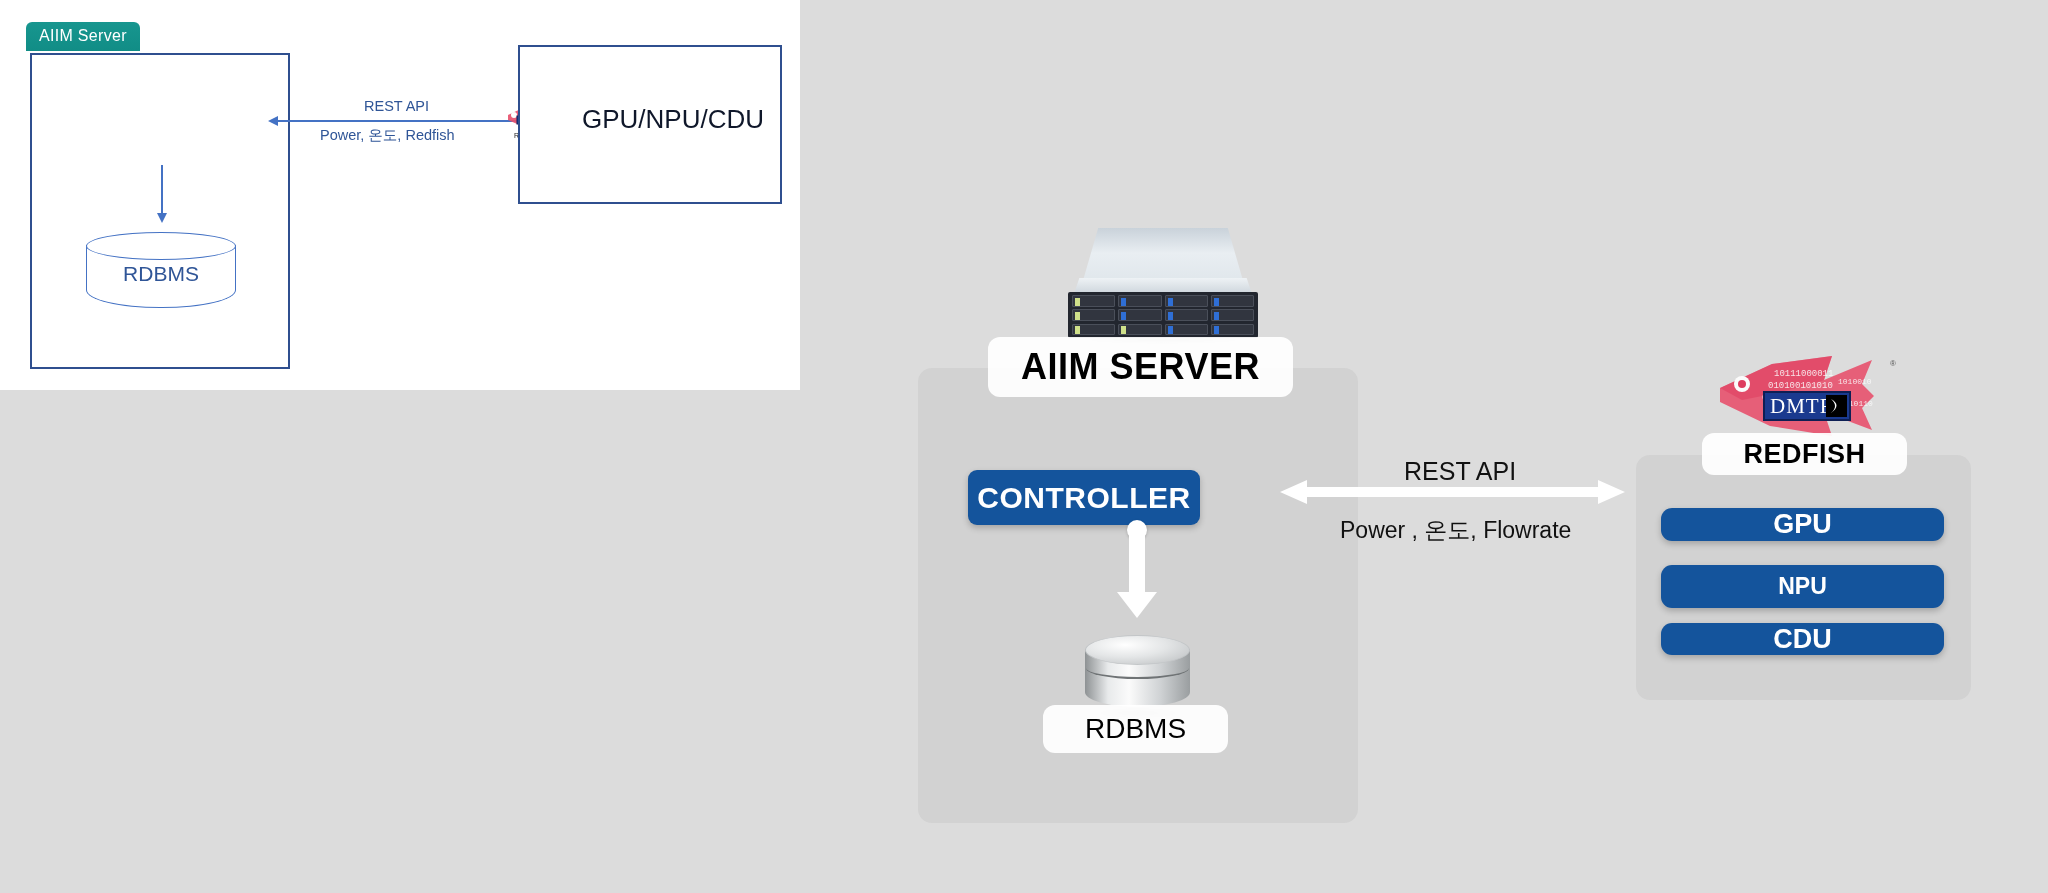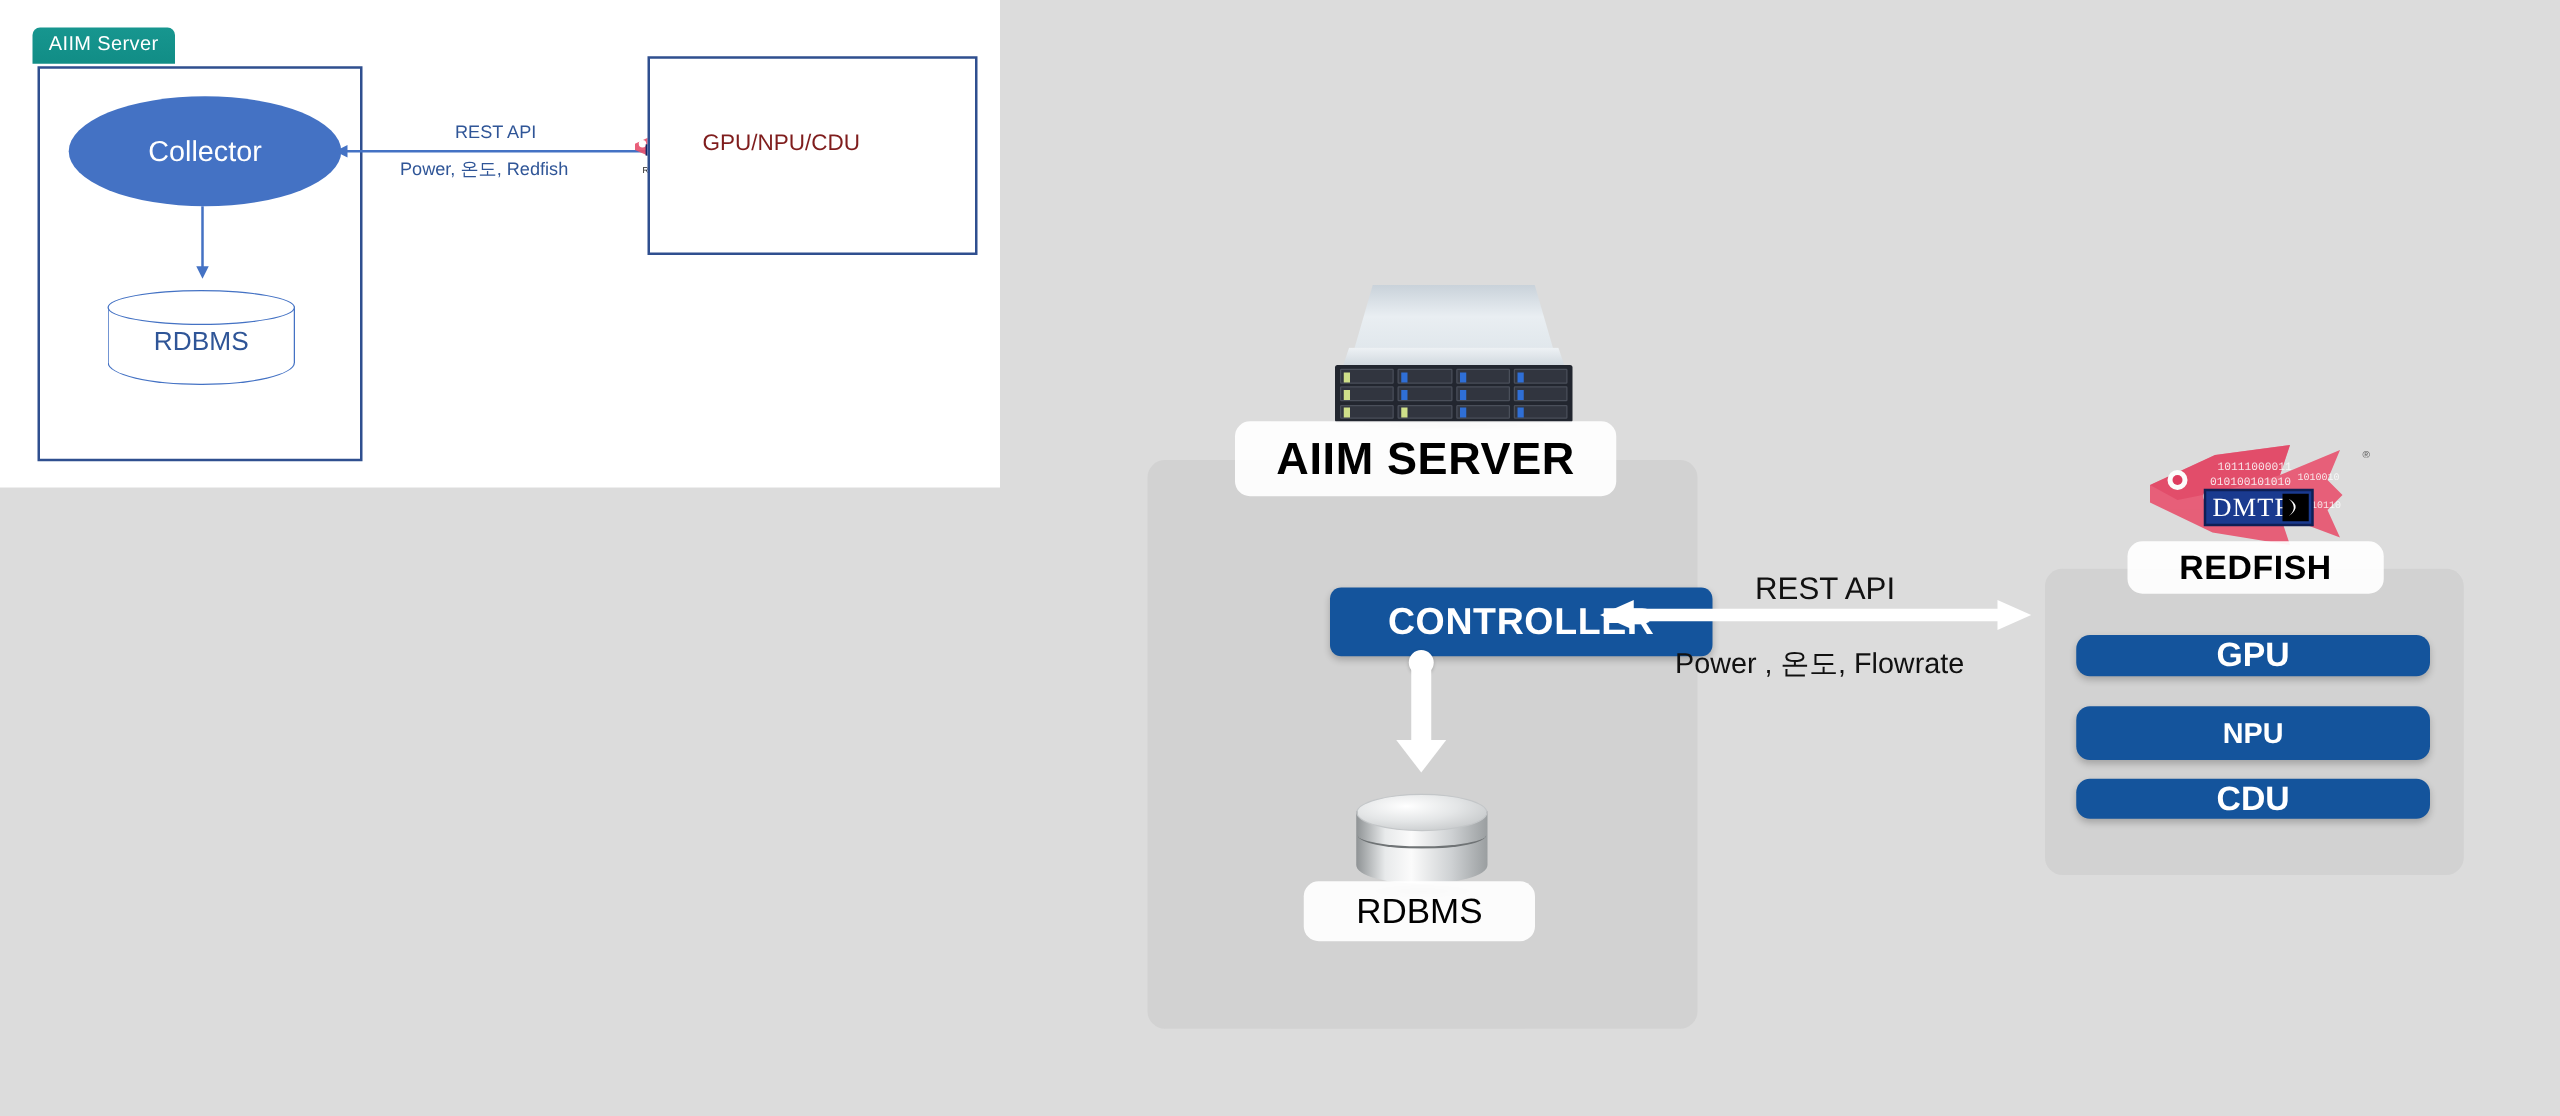--- a/index.html
+++ b/index.html
@@ -55,22 +55,22 @@
   }
   #rdbms-cyl .lbl{
     position:absolute;left:0;top:30px;width:150px;text-align:center;
     color:#2f5597;font-size:21px;
   }
   #gpu-box-left{
     position:absolute;left:518px;top:45px;width:260px;height:155px;
     border:2px solid #2f4f8f;background:#ffffff;
   }
   #gpu-label-left{
-    position:absolute;left:562px;top:104px;
-    color:#7f1d1d;font-size:18px;white-space:nowrap;
+    position:absolute;left:582px;top:104px;
+    color:#0f172a;font-size:26px;white-space:nowrap;
   }
   #restapi-left{
     position:absolute;left:364px;top:98px;
     color:#2f5597;font-size:14.5px;white-space:nowrap;
   }
   #metrics-left{
     position:absolute;left:320px;top:126px;
     color:#2f5597;font-size:14.5px;white-space:nowrap;
   }
   #arrow-left-line{
@@ -146,21 +146,21 @@
     left:1043px;top:705px;width:185px;height:48px;font-size:28px;font-weight:normal;
     color:#000;
   }
 
   .blue-pill{
     position:absolute;background:#14549c;border-radius:11px;
     color:#ffffff;font-weight:bold;display:flex;align-items:center;justify-content:center;
     box-shadow:0 3px 6px rgba(0,0,0,.22);
   }
   #controller{
-    left:1064px;top:470px;width:306px;height:55px;font-size:30px;letter-spacing:.5px;
+    left:968px;top:470px;width:232px;height:55px;font-size:30px;letter-spacing:.5px;
     border-radius:9px;
   }
   #gpu-pill{left:1661px;top:508px;width:283px;height:33px;font-size:27px;}
   #npu-pill{left:1661px;top:565px;width:283px;height:43px;font-size:23px;}
   #cdu-pill{left:1661px;top:623px;width:283px;height:32px;font-size:27px;}
 
   
   #ctrl-dot{
     position:absolute;left:1127px;top:520px;width:20px;height:20px;
     border-radius:50%;background:#ffffff;box-shadow:0 1px 3px rgba(0,0,0,.2);
@@ -223,23 +223,20 @@
 </style>
 </head>
 <body>
 
 <div id="left-slide">
 
   <div id="aiim-box"></div>
 
   <div id="aiim-tab">AIIM Server</div>
 
-  <div id="collector-ellipse">
-    <span>Collector</span>
-  </div>
 
   <div id="arrow-down-left"></div>
 
   <div id="rdbms-cyl">
     <div class="body"></div>
     <div class="top"></div>
     <div class="lbl">RDBMS</div>
   </div>
 
   <div id="arrow-left-line"></div>

